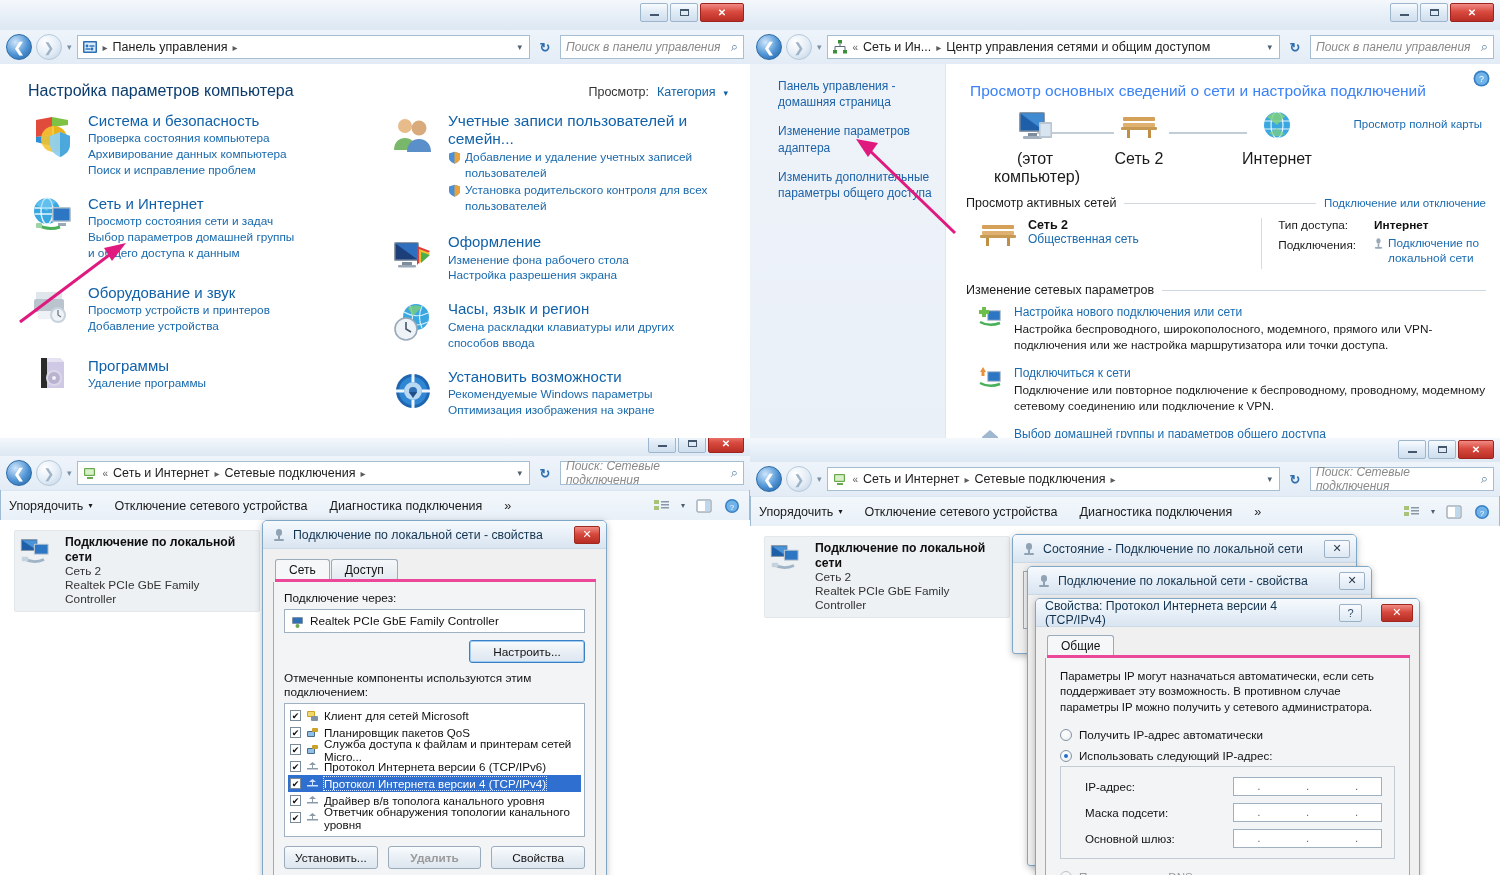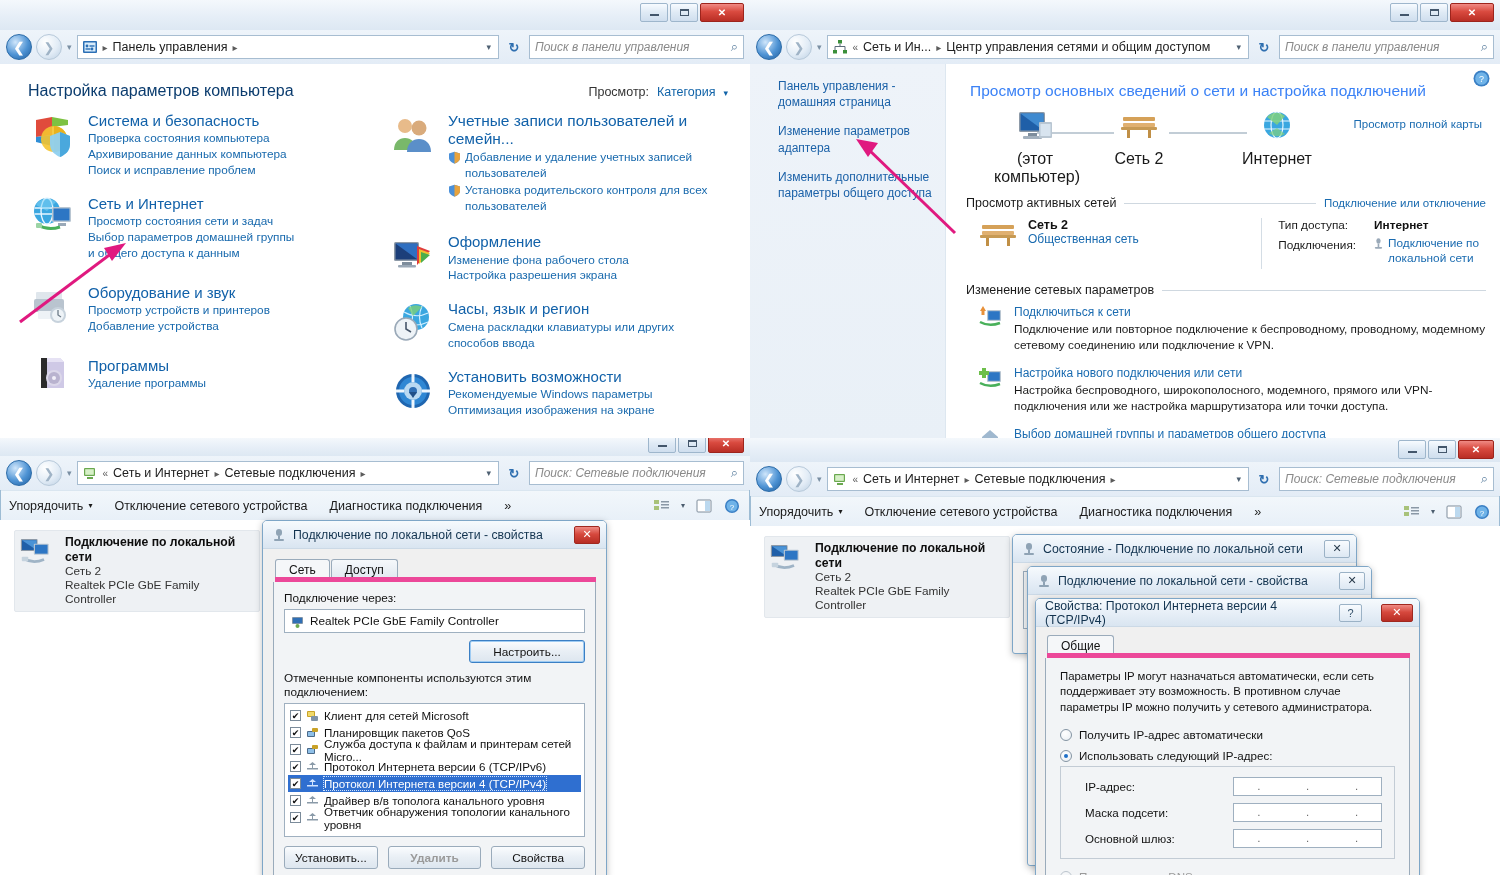--- a/index.html
+++ b/index.html
@@ -60,21 +60,21 @@
     display: flex; align-items: center; padding: 0 4px; gap: 5px;
     font-size: 12.5px; color: #1a1a1a; overflow: hidden; white-space: nowrap;
   }
   .addr-ico { width: 16px; height: 16px; flex: none; }
   .crumb { color: #202020; }
   .sep { color: #5b5b5b; font-size: 10px; }
   .addr-caret { margin-left: auto; color: #4e6072; font-size: 9px; padding-right: 3px; }
   .refresh { width: 22px; height: 24px; display: flex; align-items: center; justify-content: center;
              color: #2f6fb0; font-size: 13px; font-weight: bold; }
   .searchbox {
-    width: 215px; height: 24px; background: #fff; border: 1px solid #a7bdd1;
+    width: 184px; height: 24px; background: #fff; border: 1px solid #a7bdd1;
     display: flex; align-items: center; padding: 0 5px;
     font-style: italic; font-size: 12px; color: #8a8a8a;
   }
   .searchbox .mag { margin-left: auto; font-style: normal; color: #5a7e9e; font-size: 13px; }
 
   
   .toolbar {
     height: 30px; background: linear-gradient(180deg,#f2f7fb 0%,#e8f0f8 100%);
     border-top: 1px solid #dae6f0; display: flex; align-items: center;
     padding: 0 8px; gap: 22px; font-size: 12.5px; color: #1b1b1b;
@@ -153,21 +153,21 @@
     background: linear-gradient(180deg,#ef8b84 0%,#d6483d 45%,#b72d24 100%);
     color: #fff; font-size: 11px; display: flex; align-items: center; justify-content: center;
   }
   .dlg-x.plain { border-color: #9bb2c6; background: linear-gradient(180deg,#f8fbfe,#dde8f3); color: #2b3d4e; }
   .dlg-help {
     width: 24px; height: 18px; border-radius: 2px; border: 1px solid #9bb2c6;
     background: linear-gradient(180deg,#f8fbfe,#dde8f3); color: #33506a; font-size: 11px;
     display: flex; align-items: center; justify-content: center;
   }
   .dlg-body { padding: 8px 10px; }
-  .tabstrip { display: flex; gap: 1px; border-bottom: 5px solid #ec4899; margin: 2px 0 0 2px; height: 23px; align-items: center; }
+  .tabstrip { display: flex; gap: 1px; border-bottom: 3px solid #ec4899; margin: 2px 0 0 2px; height: 23px; }
   .tab {
     padding: 3px 13px 0; font-size: 12px; color: #111; border: 1px solid #9aabbb;
     border-bottom: none; border-radius: 3px 3px 0 0;
     background: linear-gradient(180deg,#f5f8fb,#e3eaf1);
   }
   .tab.active { background: #f5f7f9; position: relative; top: 0; }
   .panel { border: 1px solid #9aabbb; border-top: none; background: #f2f4f6; padding: 9px 10px 10px; }
   .lbl { font-size: 11.8px; color: #111; margin-bottom: 4px; }
   .field {
     background: #fff; border: 1px solid #9fb0c0; height: 24px;
@@ -560,39 +560,39 @@
           <div class="sec-head" style="margin-top:14px;">
             <span>Изменение сетевых параметров</span>
             <span class="sec-rule"></span>
           </div>
 
           <div class="chg-item">
             <svg class="chg-ico" viewBox="0 0 26 24">
               <rect x="9" y="5" width="14" height="11" rx="1" fill="#b9c6d2"></rect>
               <rect x="10.2" y="6.2" width="11.6" height="8.6" fill="#2d76c4"></rect>
               <path d="M2 17 q9 5 20 1" stroke="#49b05a" stroke-width="2.5" fill="none"></path>
-              <path d="M5 1 l3 5 h-6z" fill="#e8913a"></path>
-              <rect x="3.5" y="6" width="3" height="4" fill="#e8913a"></rect>
+              <path d="M3 2 h4 v3 h3 v4 h-3 v3 h-4 v-3 h-3 v-4 h3z" fill="#6dbf4b" transform="translate(1,0)"></path>
             </svg>
             <div>
-              <div class="chg-title">Подключиться к сети</div>
-              <div class="chg-desc">Подключение или повторное подключение к беспроводному, проводному, модемному сетевому соединению или подключение к VPN.</div>
+              <div class="chg-title">Настройка нового подключения или сети</div>
+              <div class="chg-desc">Настройка беспроводного, широкополосного, модемного, прямого или VPN-подключения или же настройка маршрутизатора или точки доступа.</div>
             </div>
           </div>
 
           <div class="chg-item">
             <svg class="chg-ico" viewBox="0 0 26 24">
               <rect x="9" y="5" width="14" height="11" rx="1" fill="#b9c6d2"></rect>
               <rect x="10.2" y="6.2" width="11.6" height="8.6" fill="#2d76c4"></rect>
               <path d="M2 17 q9 5 20 1" stroke="#49b05a" stroke-width="2.5" fill="none"></path>
-              <path d="M3 2 h4 v3 h3 v4 h-3 v3 h-4 v-3 h-3 v-4 h3z" fill="#6dbf4b" transform="translate(1,0)"></path>
+              <path d="M5 1 l3 5 h-6z" fill="#e8913a"></path>
+              <rect x="3.5" y="6" width="3" height="4" fill="#e8913a"></rect>
             </svg>
             <div>
-              <div class="chg-title">Настройка нового подключения или сети</div>
-              <div class="chg-desc">Настройка беспроводного, широкополосного, модемного, прямого или VPN-подключения или же настройка маршрутизатора или точки доступа.</div>
+              <div class="chg-title">Подключиться к сети</div>
+              <div class="chg-desc">Подключение или повторное подключение к беспроводному, проводному, модемному сетевому соединению или подключение к VPN.</div>
             </div>
           </div>
 
           <div class="chg-item" style="margin-bottom:0;">
             <svg class="chg-ico" viewBox="0 0 26 24">
               <path d="M4 10 L12 3 L20 10 v10 H4z" fill="#9fb8cf"></path>
               <rect x="9" y="13" width="6" height="7" fill="#dbe7f1"></rect>
               <circle cx="19" cy="16" r="4" fill="#4f9d4f"></circle>
             </svg>
             <div>

